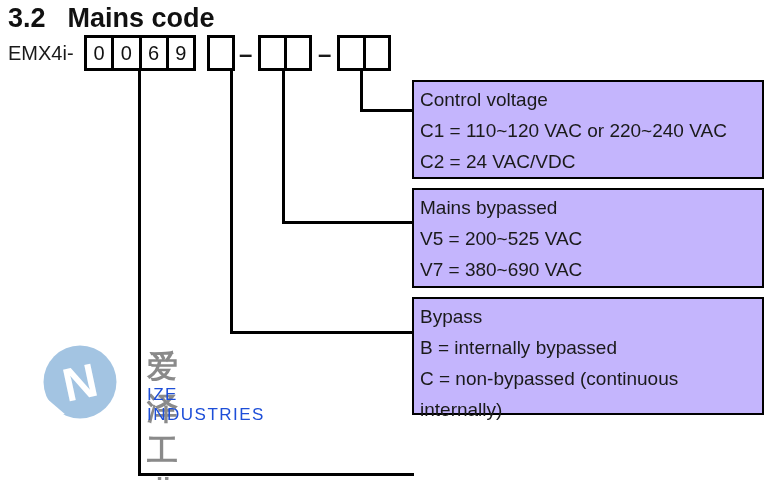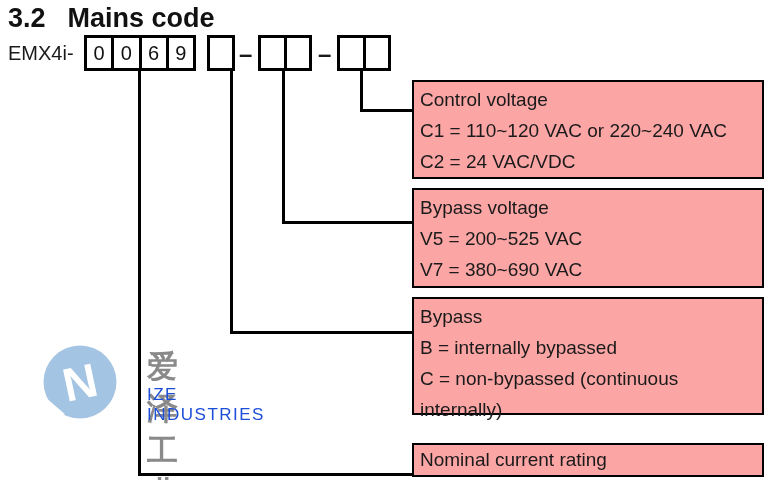--- a/index.html
+++ b/index.html
@@ -15,21 +15,21 @@
   .cellgroup{position:absolute;top:35px;height:36px;display:flex;
     border:3px solid #000;box-sizing:border-box;background:#fff;z-index:2;}
   .cellgroup .cell{flex:1;display:flex;align-items:center;justify-content:center;
     font-size:20px;color:#111;border-left:3px solid #000;}
   .cellgroup .cell:first-child{border-left:none;}
   .dash{position:absolute;top:40px;font-size:24px;font-weight:bold;color:#1a1a1a;z-index:2;}
   
   .line{position:absolute;background:#000;z-index:3;}
   
   .callout{position:absolute;left:412px;width:352px;border:2px solid #000;
-    box-sizing:border-box;background:#fca5a5;z-index:2;padding:2px 0 0 6px;}
+    box-sizing:border-box;background:#c4b5fd;z-index:2;padding:2px 0 0 6px;}
   .callout .tline{font-size:19px;line-height:31px;color:#1a1a1a;white-space:nowrap;}
   .callout.single{padding-top:0;}
   .callout.single .tline{line-height:29px;}
   
   .wm{position:absolute;z-index:1;}
   .wm-circle{position:absolute;left:42px;top:344px;width:76px;height:76px;}
   .wm-cn{position:absolute;left:147px;top:346px;font-size:31px;font-weight:bold;
     color:#8a8a8a;letter-spacing:3px;}
   .wm-en{position:absolute;left:147px;top:385px;font-size:17px;color:#1d4ed8;
     letter-spacing:1.5px;}
@@ -95,29 +95,26 @@
   <div class="line" style="left:360px;top:71px;width:3px;height:41px;"></div>
   <div class="line" style="left:360px;top:109px;width:54px;height:3px;"></div>
 
   <div class="callout" style="top:80px;height:99px;">
     <div class="tline">Control voltage</div>
     <div class="tline">C1 = 110~120 VAC or 220~240 VAC</div>
     <div class="tline">C2 = 24 VAC/VDC</div>
   </div>
 
   <div class="callout" style="top:188px;height:100px;">
-    <div class="tline">Bypass voltage</div>
+    <div class="tline">Mains bypassed</div>
     <div class="tline">V5 = 200~525 VAC</div>
     <div class="tline">V7 = 380~690 VAC</div>
   </div>
 
   <div class="callout" style="top:297px;height:118px;">
     <div class="tline">Bypass</div>
     <div class="tline">B = internally bypassed</div>
     <div class="tline">C = non-bypassed (continuous</div>
     <div class="tline">internally)</div>
   </div>
 
-  <div class="callout single" style="top:443px;height:34px;">
-    <div class="tline">Nominal current rating</div>
-  </div>
 
 </div>
 
 </body></html>

